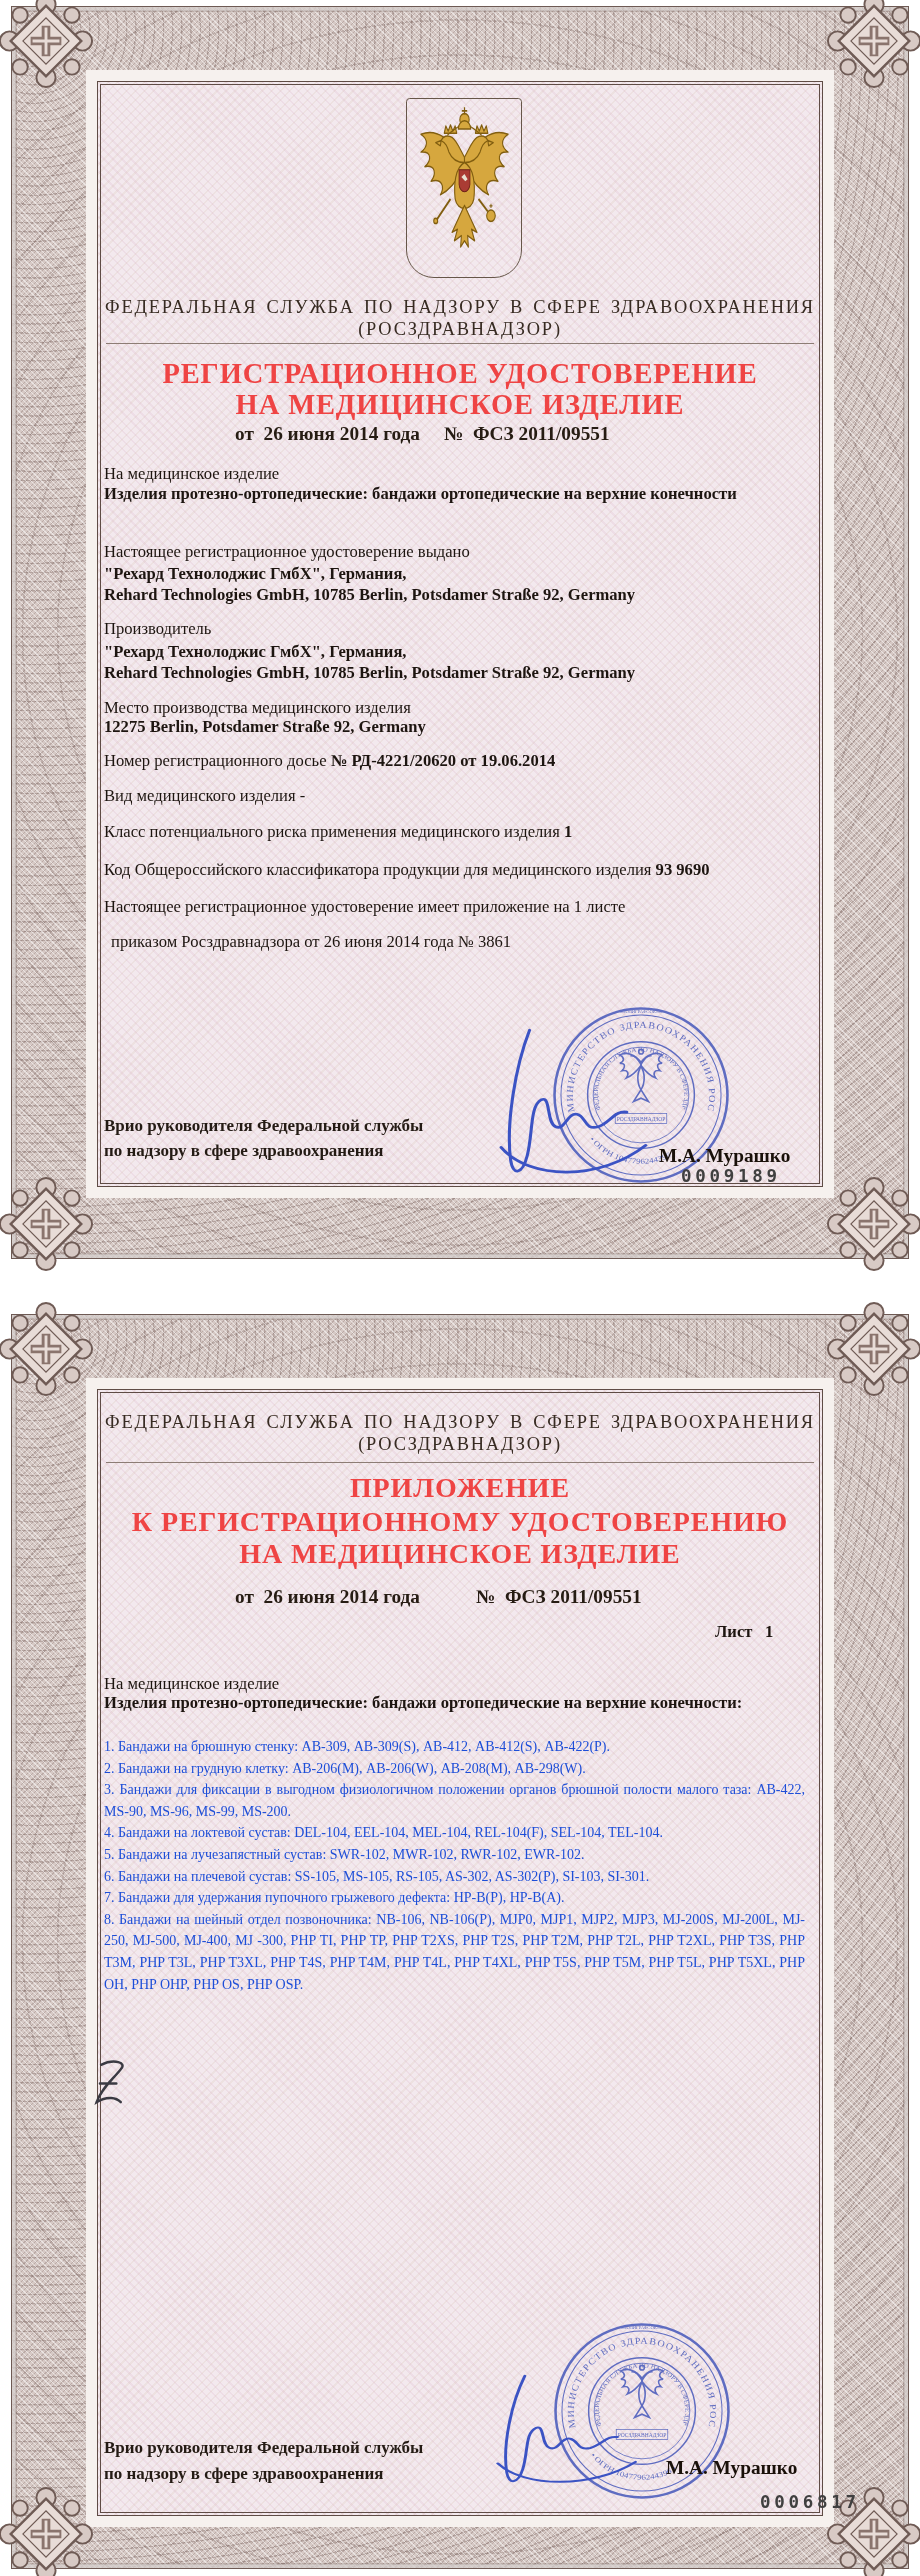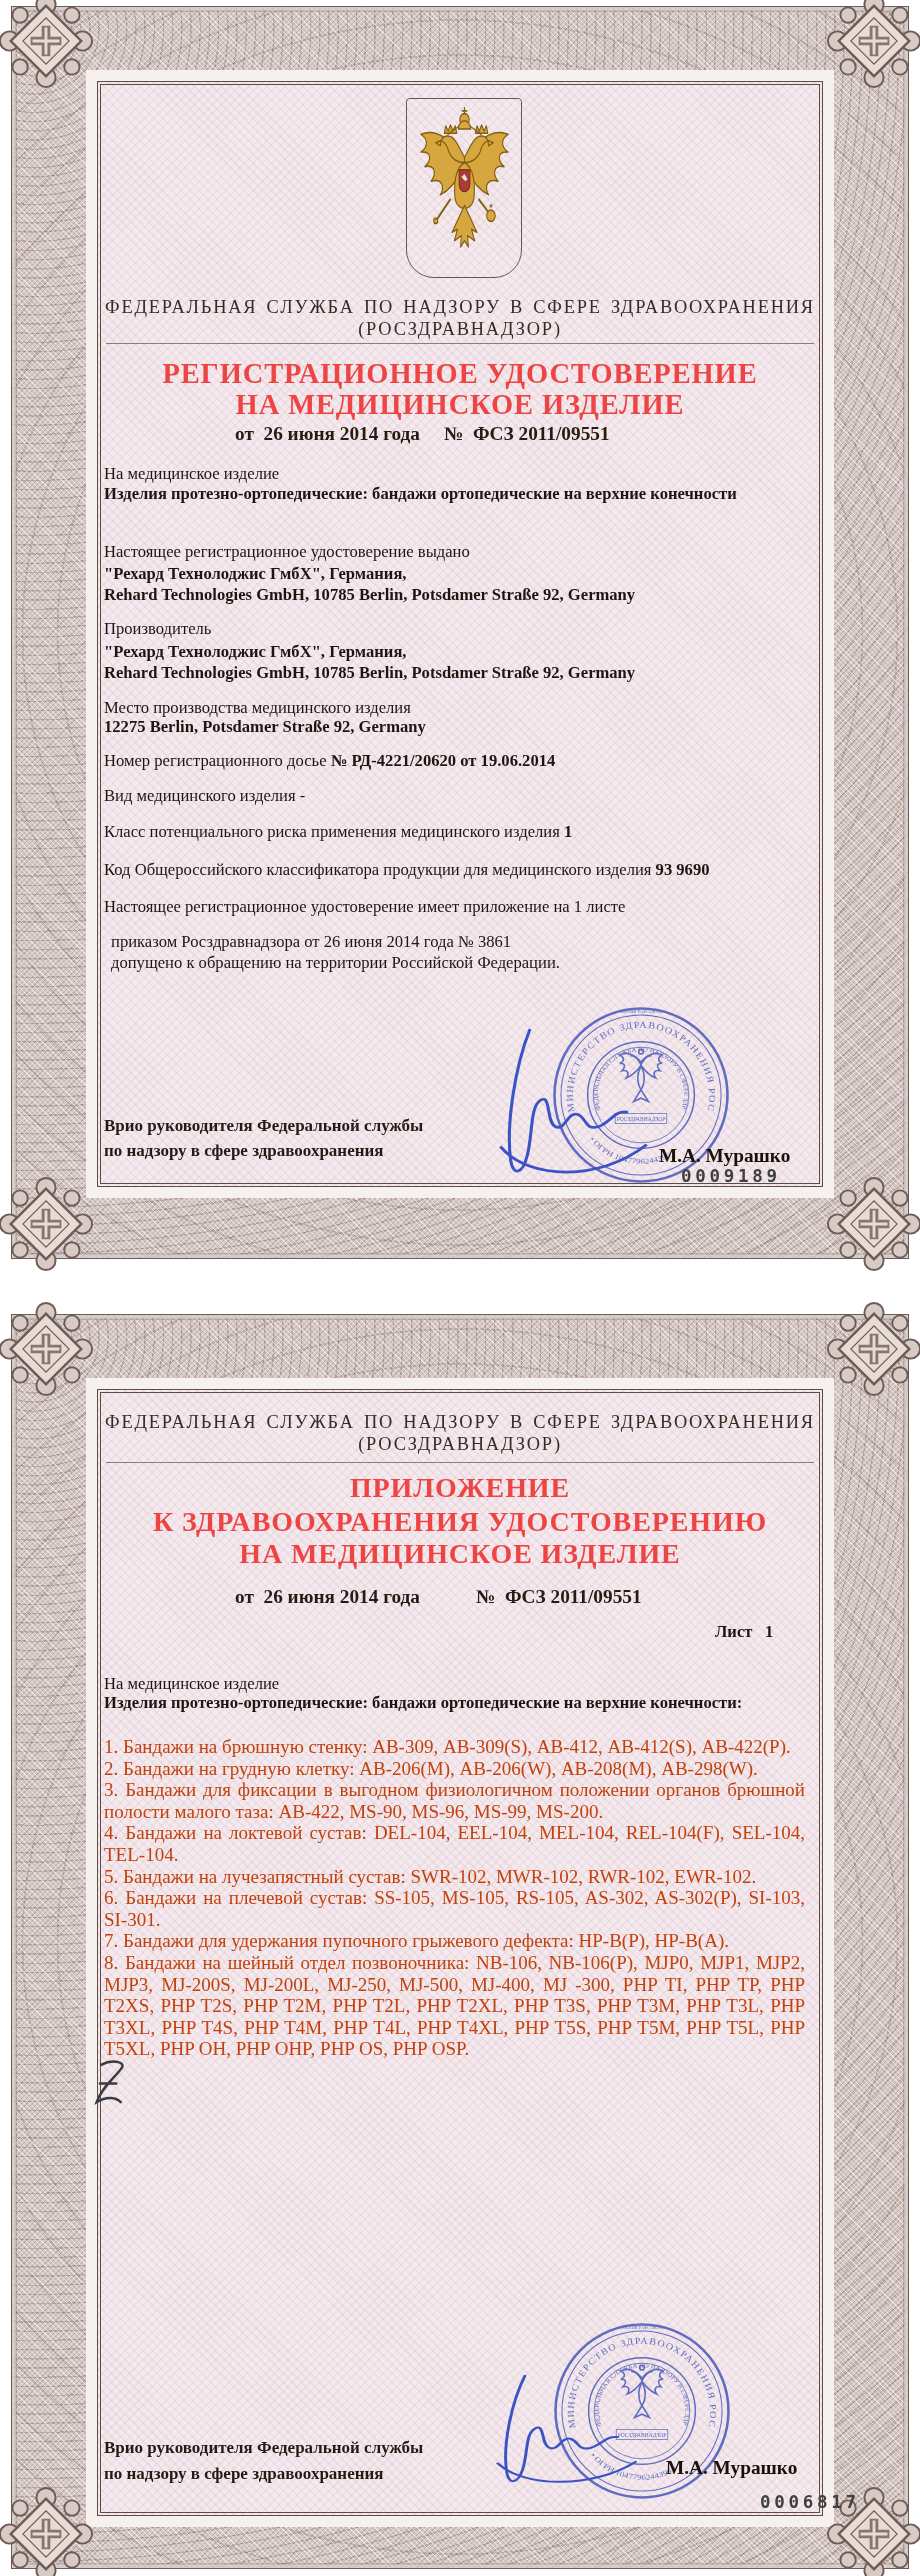--- a/index.html
+++ b/index.html
@@ -51,21 +51,21 @@
   .signtitle{font-weight:bold;font-size:17px;color:#241b14;}
   .signer{font-weight:bold;font-size:19.3px;color:#191009;z-index:7;}
   .serial{font-family:"DejaVu Sans Mono",monospace;font-size:17.5px;font-weight:bold;
           letter-spacing:3.7px;color:#404040;z-index:8;}
   .emblem{position:absolute;left:395px;top:92px;width:116px;height:180px;
           border:1.5px solid #665649;border-radius:3.7px 3.7px 28px 28px;box-sizing:border-box;}
   .emblem svg{position:absolute;left:2.8px;top:4.6px;}
   .stamp{position:absolute;width:184px;height:184px;opacity:.84;z-index:5;}
   .sig{position:absolute;z-index:6;color:#3b53c4;}
   .penmark{position:absolute;z-index:5;color:#3a3a42;}
-  .items{position:absolute;font-size:19px;line-height:21.6px;text-align:justify;color:#c2410c;}
+  .items{position:absolute;font-size:14px;line-height:21.6px;text-align:justify;color:#1d4ed8;}
   .items > div{margin:0;}
   .justify2{white-space:normal;text-align:left;}
 </style>
 </head>
 <body>
 
 <svg width="0" height="0" style="position:absolute" aria-hidden="true">
 <defs>
   <g id="corner-orn">
     <g fill="#d8cac5" stroke="#6f5b55" stroke-width="2">
@@ -176,21 +176,20 @@
     <span class="al bodytxt" style="top:744px;left:93px"><span>Номер регистрационного досье </span><span class="bold">№ РД-4221/20620 от 19.06.2014</span></span>
 
     <span class="al bodytxt" style="top:779px;left:93px">Вид медицинского изделия -</span>
 
     <span class="al bodytxt" style="top:815px;left:93px"><span>Класс потенциального риска применения медицинского изделия </span><span class="bold">1</span></span>
 
     <span class="al bodytxt" style="top:853px;left:93px"><span>Код Общероссийского классификатора продукции для медицинского изделия </span><span class="bold">93 9690</span></span>
 
     <span class="al bodytxt" style="top:890px;left:93px">Настоящее регистрационное удостоверение имеет приложение на 1 листе</span>
     <span class="al bodytxt" style="top:925px;left:100px">приказом Росздравнадзора от 26 июня 2014 года № 3861</span>
-    <span class="al bodytxt" style="top:946px;left:100px">допущено к обращению на территории Российской Федерации.</span>
 
     <span class="al signtitle" style="top:1110px;left:93px">Врио руководителя Федеральной службы</span>
     <span class="al signtitle" style="top:1135px;left:93px">по надзору в сфере здравоохранения</span>
 
     <svg class="stamp" style="left:538px;top:997px" viewBox="-100 -100 200 200">
       <g fill="none" stroke="#4356ba">
         <circle r="94" stroke-width="2.8"></circle>
           <circle r="87" stroke-width="1.1"></circle>
         <circle r="58" stroke-width="1.6"></circle>
           <circle r="52" stroke-width="0.9"></circle>
@@ -230,21 +229,21 @@
       <use href="#corner-orn"></use>
     </svg>
   <div class="paper"></div>
 
   <div class="content">
     <div class="ctr org" style="top:98px">ФЕДЕРАЛЬНАЯ СЛУЖБА ПО НАДЗОРУ В СФЕРЕ ЗДРАВООХРАНЕНИЯ</div>
     <div class="ctr org" style="top:120px">(РОСЗДРАВНАДЗОР)</div>
     <div class="rule" style="top:148px"></div>
 
     <div class="ctr ttl" style="top:159px;font-size:28px">ПРИЛОЖЕНИЕ</div>
-    <div class="ctr ttl" style="top:193px;font-size:28px">К ЗДРАВООХРАНЕНИЯ УДОСТОВЕРЕНИЮ</div>
+    <div class="ctr ttl" style="top:193px;font-size:28px">К РЕГИСТРАЦИОННОМУ УДОСТОВЕРЕНИЮ</div>
     <div class="ctr ttl" style="top:225px;font-size:28px">НА МЕДИЦИНСКОЕ ИЗДЕЛИЕ</div>
 
     <span class="al datebold" style="top:272px;left:224px">от  26 июня 2014 года</span>
     <span class="al datebold" style="top:272px;left:465px">№  ФСЗ 2011/09551</span>
 
     <span class="al bodytxt bold" style="top:307px;left:704px">Лист   1</span>
 
     <span class="al bodytxt" style="top:359px;left:93px">На медицинское изделие</span>
     <div class="al bodytxt bold justify2" style="top:378px;left:93px;width:672px">Изделия протезно-ортопедические: бандажи ортопедические на верхние конечности:</div>
 

